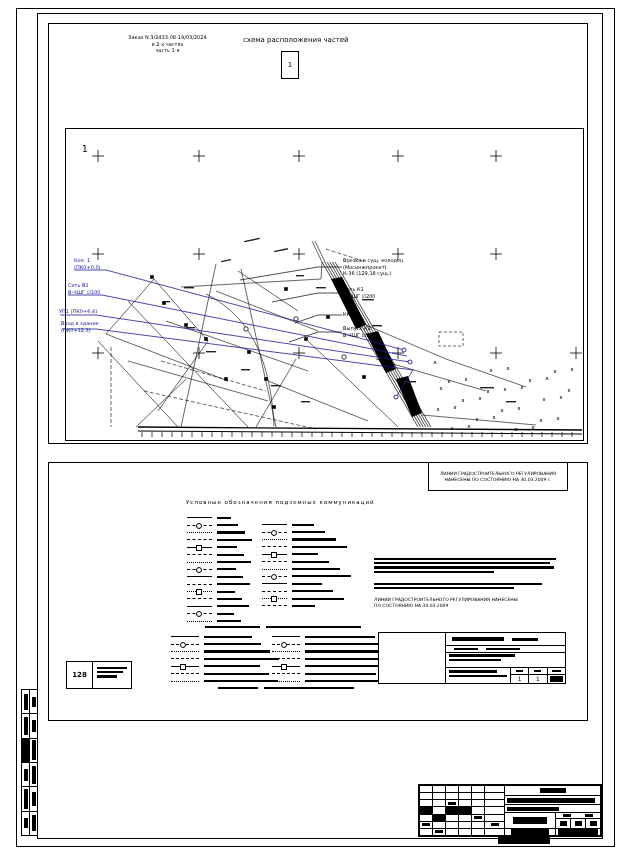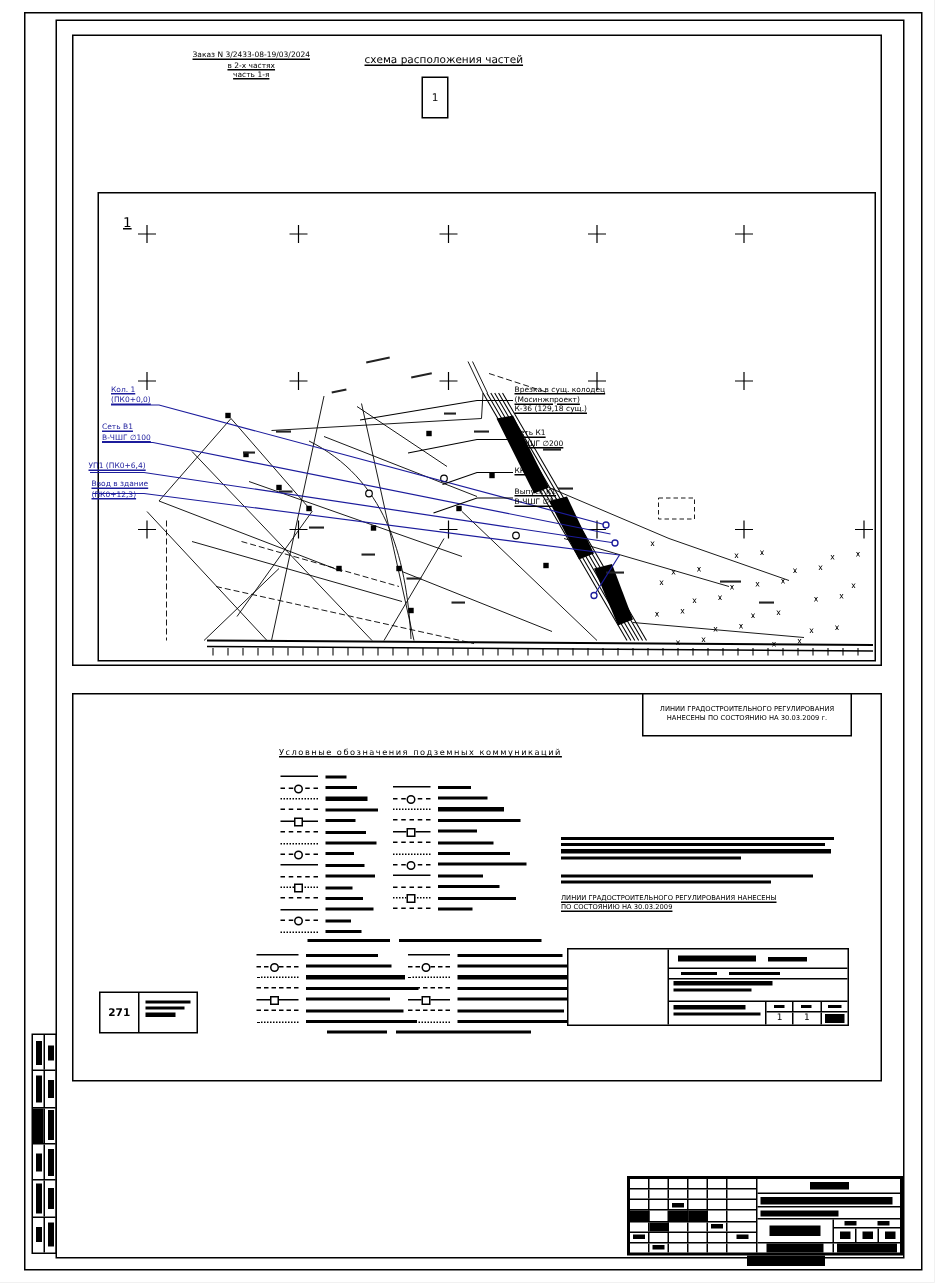--- a/index.html
+++ b/index.html
@@ -1,18 +1,18 @@
 <!DOCTYPE html>
 <html><head>
 <meta charset="utf-8">
 <style>
   html,body{margin:0;padding:0;background:#e8e8e8;}
   .page{position:relative;width:623px;height:855px;background:#fff;overflow:hidden;
         font-family:"DejaVu Sans",sans-serif;color:#000;}
-  .abs{position:absolute;text-decoration:underline;}
+  .abs{position:absolute;}
   .frame{position:absolute;border:1px solid #000;box-sizing:border-box;background:#fff;}
   .t45{font-size:4.5px;line-height:1.25;}
   .t5{font-size:5px;line-height:1.3;}
   .t55{font-size:5.5px;line-height:1.35;}
   .t6{font-size:6px;line-height:1.3;}
   .t7{font-size:7px;line-height:1.2;}
   .t9{font-size:9px;line-height:1;}
   .ctr{text-align:center;}
   .blue{color:#1c1c9c;}
   .bar{background:#000;height:2.2px;margin:2px 0;}
@@ -513,21 +513,21 @@
       </div>
     <div style="height:6px;"></div>
     <div class="t45">
       <div>ЛИНИИ ГРАДОСТРОИТЕЛЬНОГО РЕГУЛИРОВАНИЯ НАНЕСЕНЫ</div>
       <div>ПО СОСТОЯНИЮ НА 30.03.2009</div>
     </div>
   </div>
 
   <div class="frame" style="left:66px;top:661px;width:66px;height:28px;display:flex;">
     <div style="width:26px;border-right:1px solid #000;display:flex;align-items:center;justify-content:center;">
-      <span class="t7" style="font-weight:bold;">271</span>
+      <span class="t7" style="font-weight:bold;">128</span>
     </div>
     <div id="numbox-bars" style="flex:1;padding:3px 4px;">
         <div class="bar" style="width: 30px;"></div>
         <div class="bar" style="width: 26px;"></div>
         <div class="bar" style="width: 20px;"></div>
       </div>
   </div>
 
   <div class="frame" style="left:378px;top:632px;width:188px;height:52px;display:flex;">
     <div id="pstamp-left" style="width:88px;border-right:1px solid #000;"></div>

